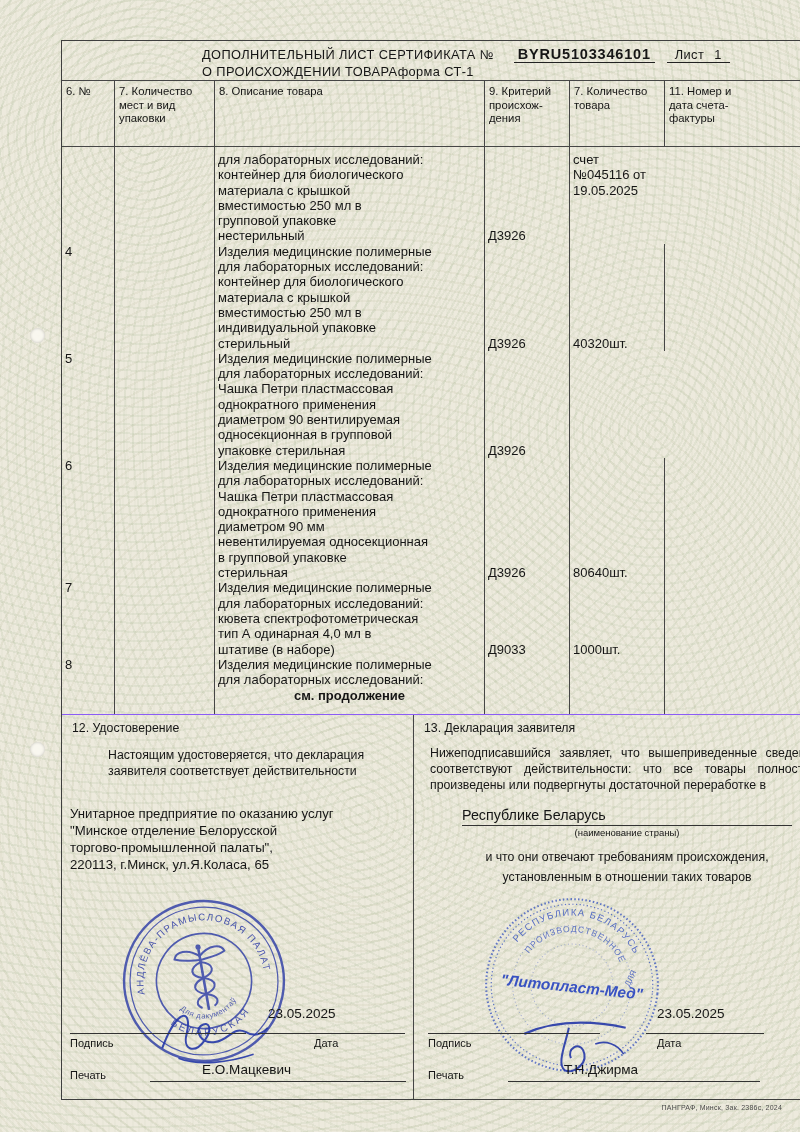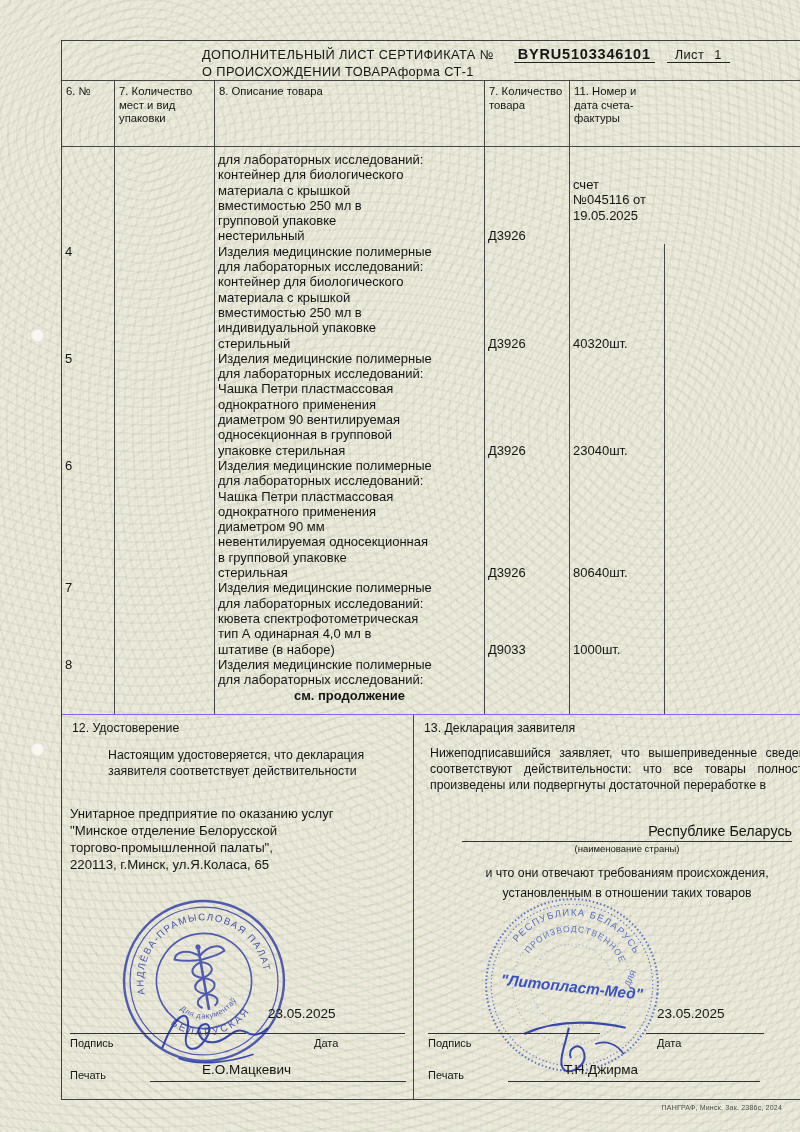--- a/index.html
+++ b/index.html
@@ -37,35 +37,35 @@
   .grid6{display:grid;grid-template-columns:53px 100px 270px 85px 95px 1fr;}
   .thead{height:66px;border-bottom:1px solid #464646;box-sizing:border-box;}
   .th{border-right:1px solid #464646;font-size:11.3px;line-height:13.5px;
     padding:4px 3px 0 4px;white-space:pre-line;box-sizing:border-box;}
   .th:last-child{border-right:none;}
   .tbody{display:flex;flex-direction:column;flex:1;min-height:0;font-size:13px;line-height:15.3px;}
   .c{border-right:1px solid #464646;padding:0 3px;box-sizing:border-box;min-height:100%;}
   .c:last-child{border-right:none;}
   .c-desc{white-space:pre-line;}
   .c-crit,.c-qty{display:flex;flex-direction:column;justify-content:flex-end;}
-  .c-inv{white-space:pre-line;padding-top:4px;margin-top:25px;}
+  .c-inv{white-space:pre-line;padding-top:4px;}
   .trow:first-child .c{padding-top:5px;}
   .fill-row{flex:1;min-height:0;}
   .cont-note{text-align:center;font-weight:bold;font-size:13px;padding-top:1px;}
 
   
   .bottom{display:grid;grid-template-columns:352px 1fr;border-top:1px solid #8b5cf6;
     height:385px;box-sizing:border-box;}
   .box{position:relative;box-sizing:border-box;}
   .box12{border-right:1px solid #464646;}
   .box-title{padding:6px 0 0 10px;font-size:12.3px;}
   .statement12{margin:12px 6px 0 46px;font-size:12.3px;line-height:16px;white-space:pre-line;}
   .org{margin:26px 4px 0 8px;font-size:13.2px;line-height:17px;white-space:pre-line;}
   .statement13{margin:10px 21px 0 16px;font-size:12.3px;line-height:16px;text-align:justify;}
-  .country-wrap{width:330px;margin:29px auto 0;text-align:right;border-bottom:1px solid #333;padding-bottom:1px;}
+  .country-wrap{width:330px;margin:13px auto 0;text-align:left;border-bottom:1px solid #333;padding-bottom:1px;}
   .country{font-size:14.3px;}
   .country-caption{text-align:center;font-size:9.5px;margin-top:1px;}
   .statement13b{margin:9px 10px 0 10px;font-size:12.3px;line-height:20px;text-align:center;white-space:pre-line;}
 
   .lbl{position:absolute;font-size:11px;}
   .line{position:absolute;border-bottom:1px solid #333;height:0;}
   .date-value{position:absolute;font-size:13.5px;}
   .signer{position:absolute;font-size:13.5px;}
 
   .sig-line12{left:8px;top:318px;width:176px;}
@@ -112,20 +112,23 @@
       </div>
     </div>
 
     <div class="tbl">
       <div class="thead grid6">
         <div class="th">6. №</div>
         <div class="th">7. Количество
 мест и вид
 упаковки</div>
         <div class="th">8. Описание товара</div>
+        <div class="th">9. Критерий
+происхож-
+дения</div>
         <div class="th">7. Количество
 товара</div>
         <div class="th">11. Номер и
 дата счета-
 фактуры</div>
       </div>
 
       <div class="tbody">
         <div class="trow grid6">
           <div class="c c-num"></div>
@@ -166,23 +169,20 @@
           <div class="c c-pack"></div>
           <div class="c c-desc">Изделия медицинские полимерные
 для лабораторных исследований:
 Чашка Петри пластмассовая
 однократного применения
 диаметром 90 вентилируемая
 односекционная в групповой
 упаковке стерильная</div>
           <div class="c c-crit">
               <span>Д3926</span>
-            </div>
-          <div class="c c-qty">
-              <span>23040шт.</span>
             </div>
           <div class="c c-inv"></div>
         </div>
         <div class="trow grid6">
           <div class="c c-num">6</div>
           <div class="c c-pack"></div>
           <div class="c c-desc">Изделия медицинские полимерные
 для лабораторных исследований:
 Чашка Петри пластмассовая
 однократного применения

